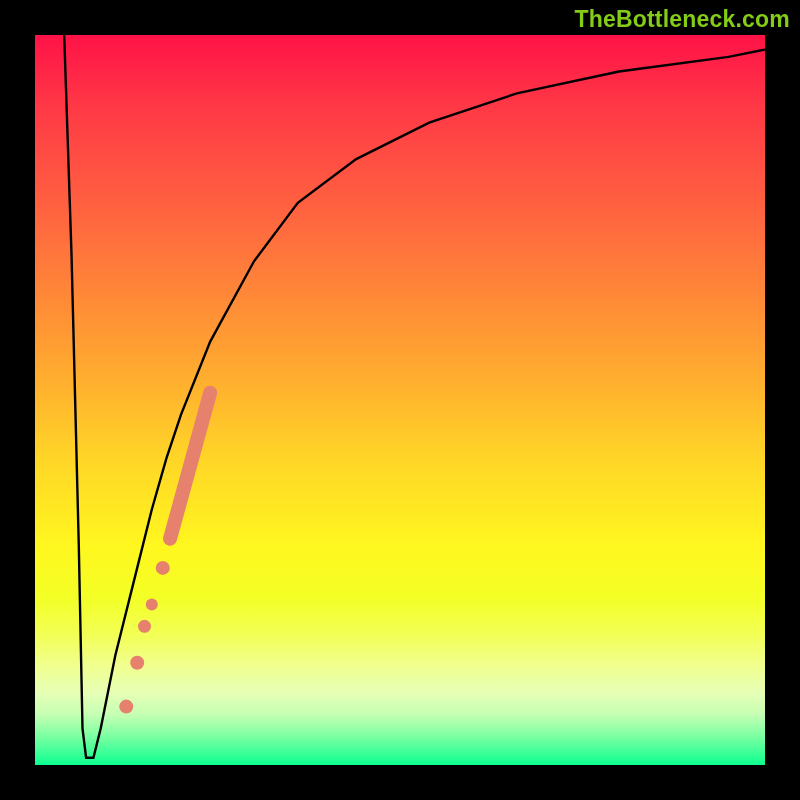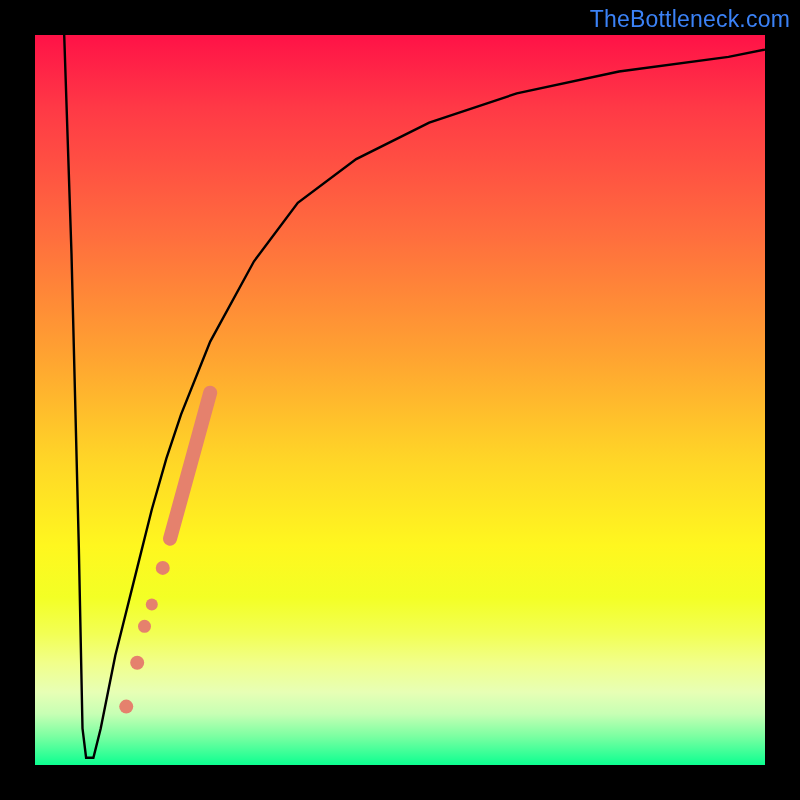--- a/index.html
+++ b/index.html
@@ -39,23 +39,23 @@
       #e7ffb5 90%,
       #c7ffb4 93%,
       #7dffa2 96%,
       #0cff90 100%
     );
   }
   .watermark {
     position: absolute;
     top: 6px;
     right: 10px;
-    color: #3b82f6;
+    color: #84cc16;
     font-size: 23px;
-    font-weight: 400;
+    font-weight: 700;
     letter-spacing: 0.2px;
   }
   svg.curve {
     position: absolute;
     top: 0;
     left: 0;
   }
 </style>
 </head>
 <body>

